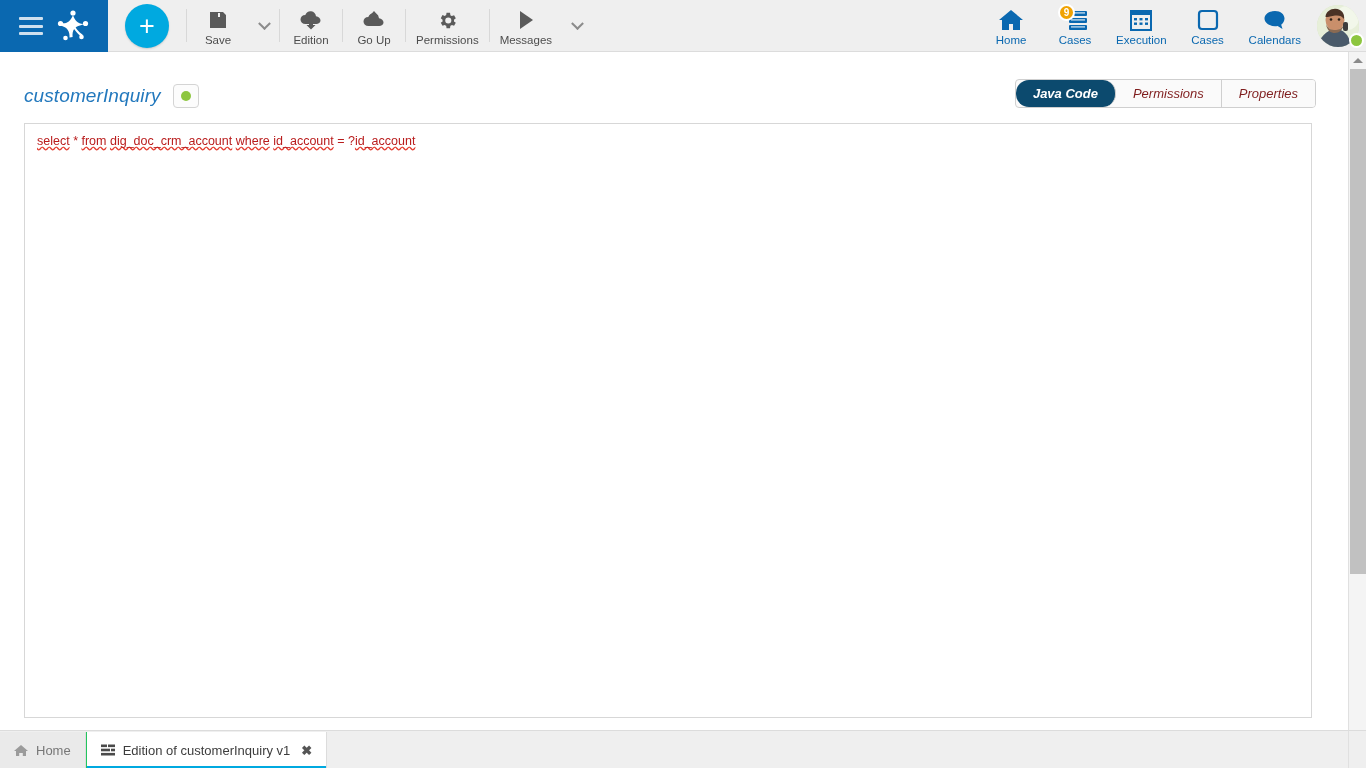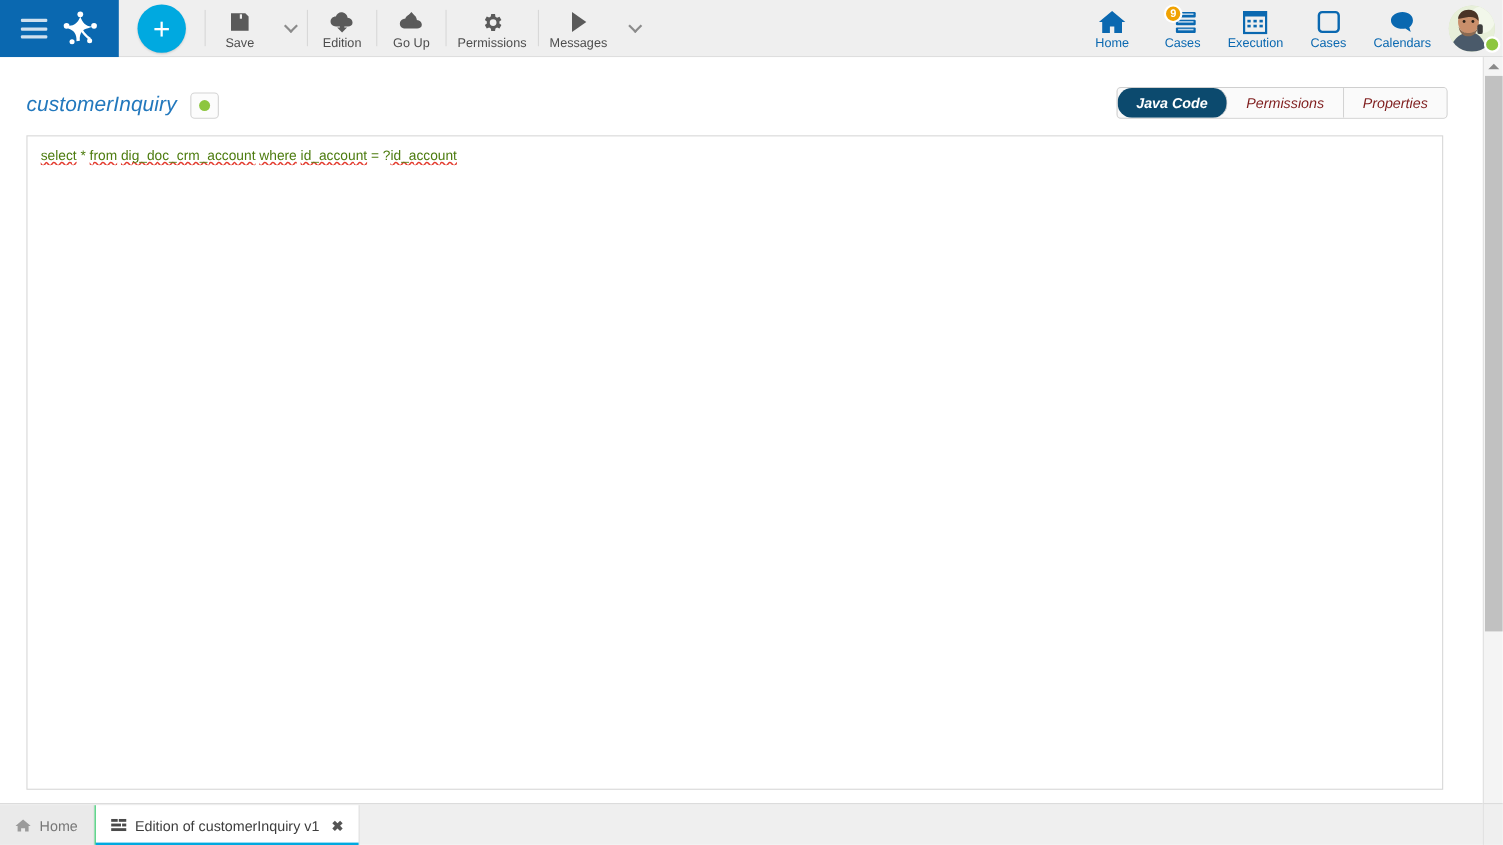--- a/index.html
+++ b/index.html
@@ -147,21 +147,21 @@
     position: absolute; left: 24px; top: 123px;
     width: 1288px; height: 595px;
     background: #fff;
     border: 1px solid #d7d7d7;
     overflow: hidden;
   }
   #codeline {
     padding: 9px 12px 0 12px;
     font-family: "Liberation Sans", sans-serif;
     font-size: 12.5px;
-    color: #4d7c0f;
+    color: #b91c1c;
     white-space: pre;
     line-height: 16px;
   }
   .sq {
     text-decoration: underline wavy #e33b2e;
     text-decoration-skip-ink: none;
   }
 
   
   #vscroll {

